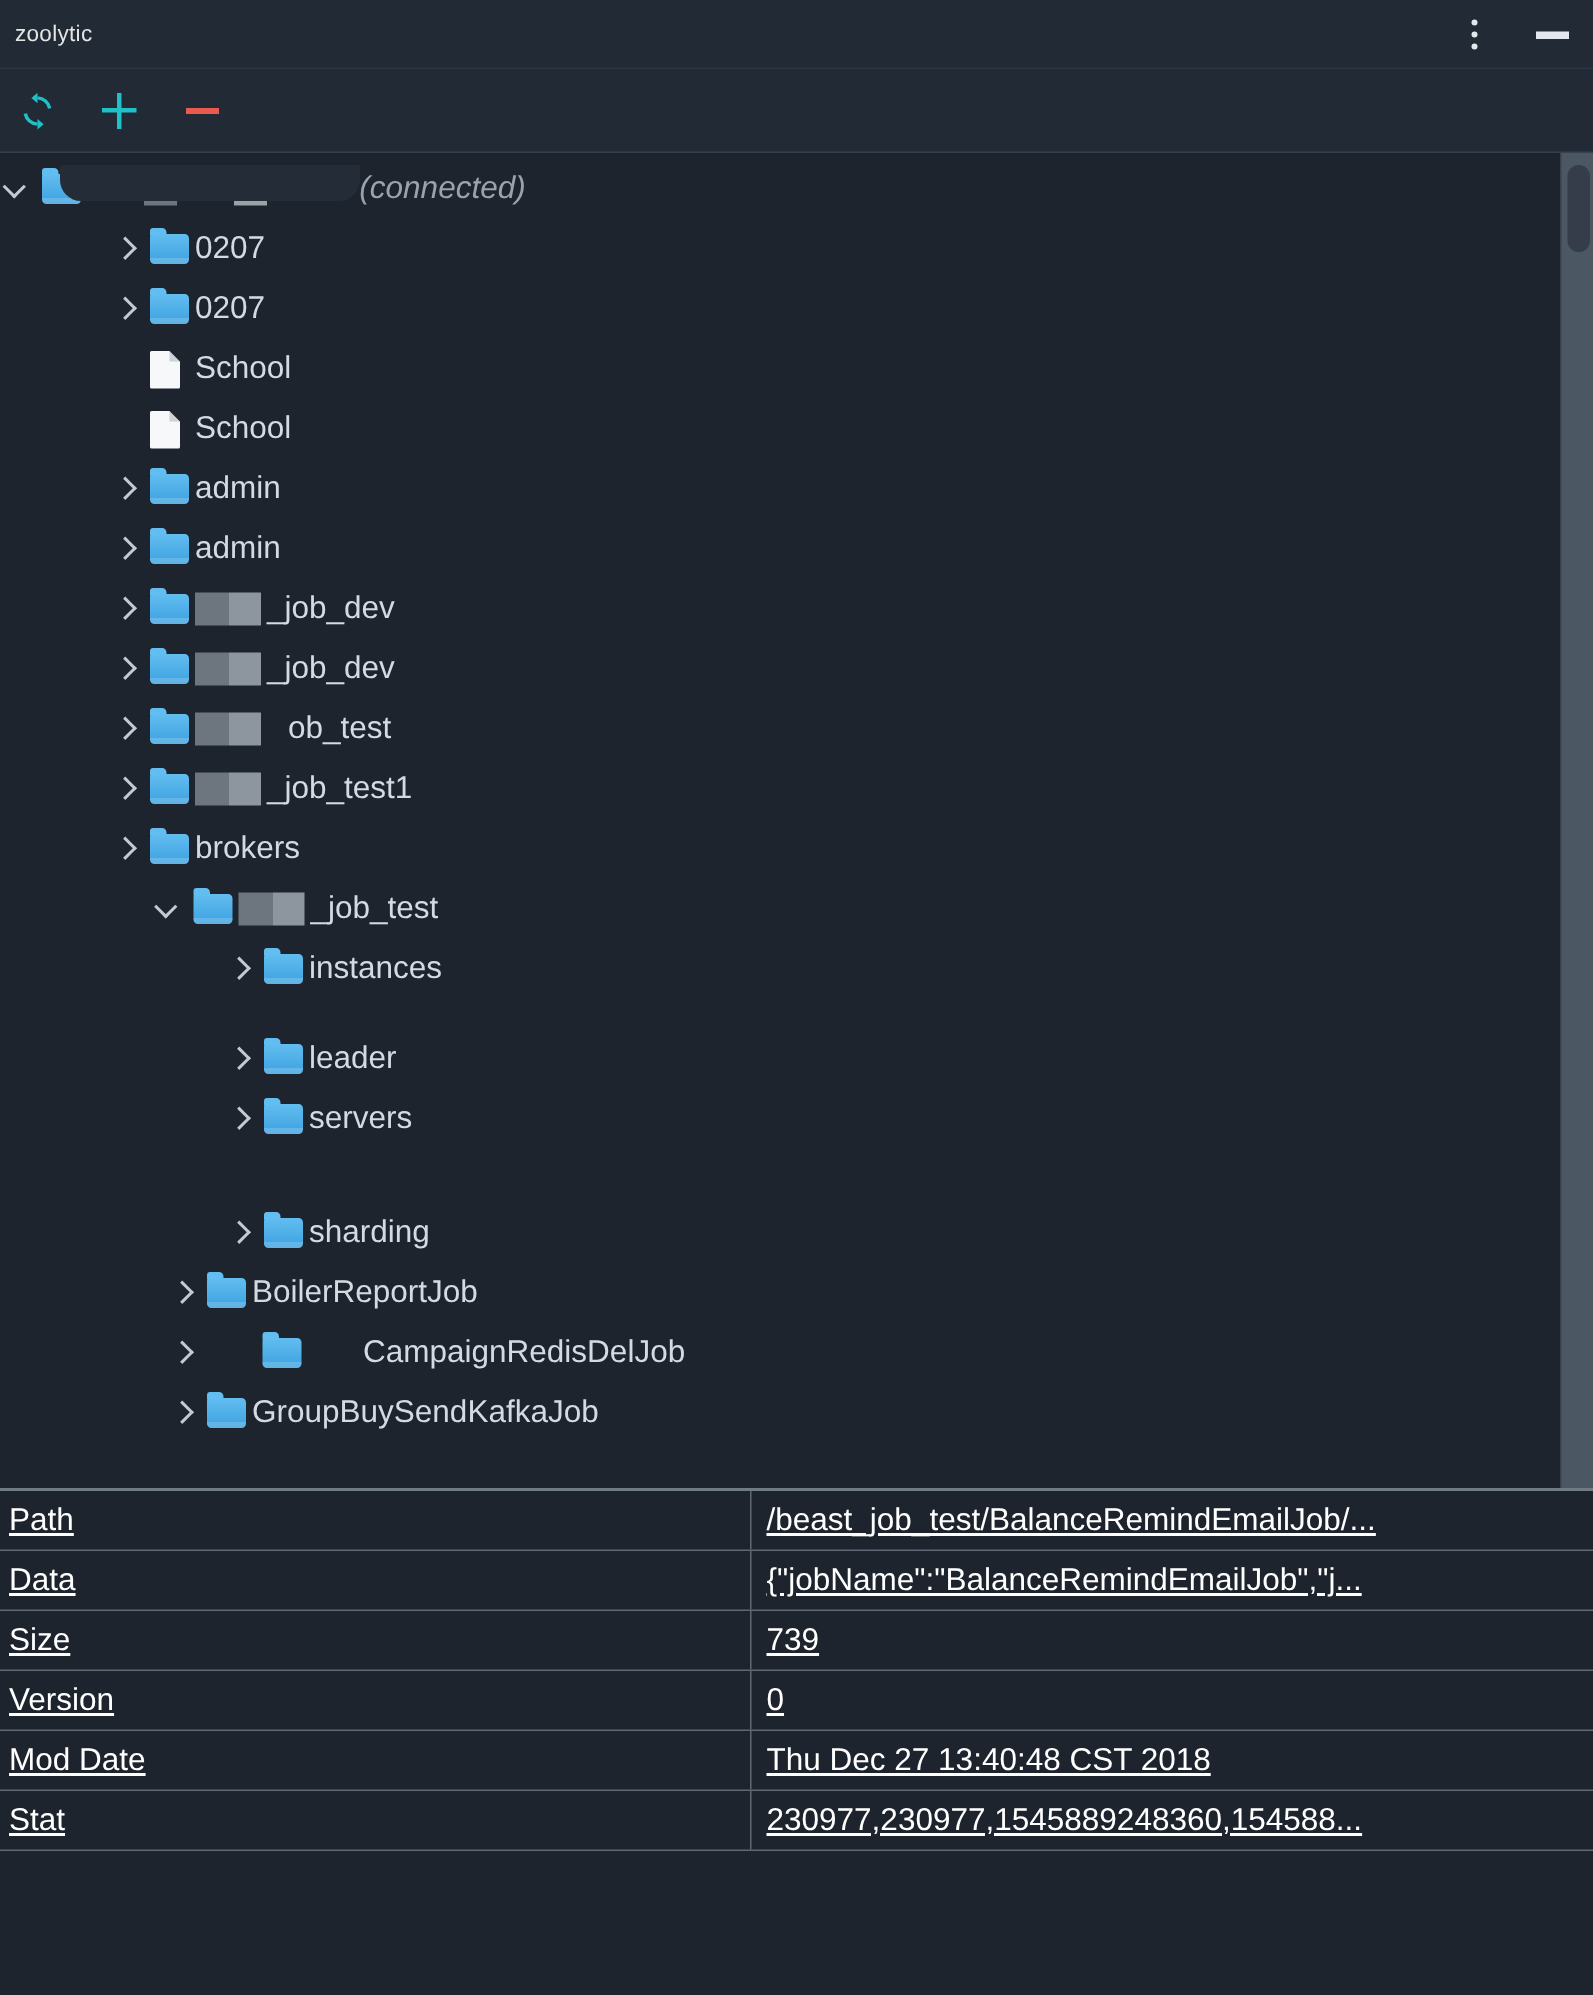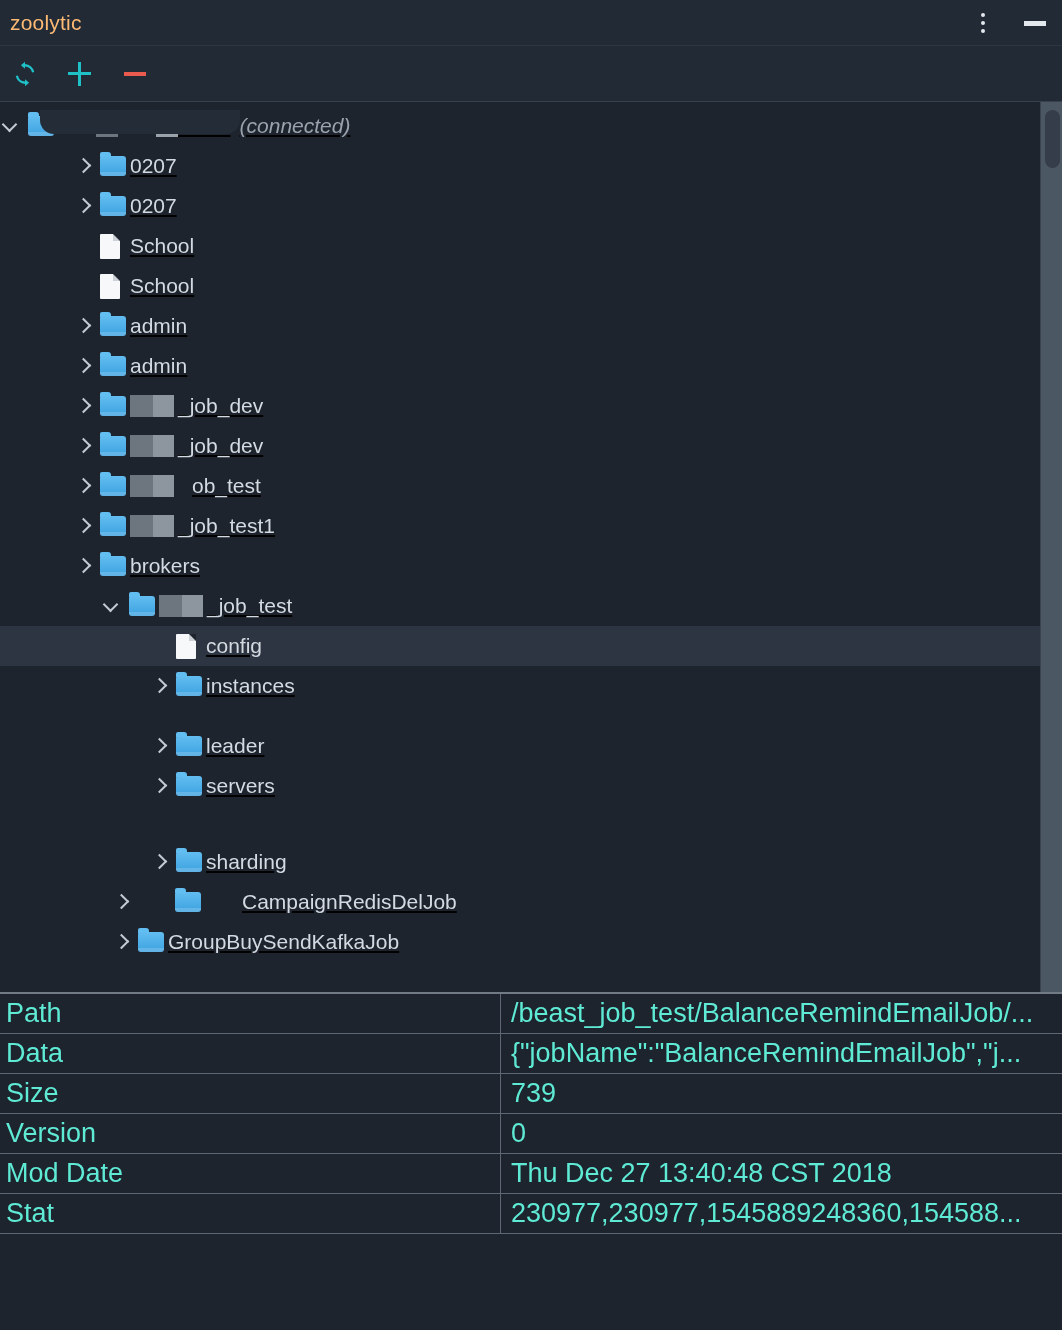--- a/index.html
+++ b/index.html
@@ -16,22 +16,22 @@
   .titlebar {
     position: relative;
     height: 46px;
     background: #222a36;
     border-bottom: 1px solid #2c3542;
     display: flex;
     align-items: center;
   }
   .app-title {
     margin-left: 10px;
-    font-size: 21px;
-    color: #fdba74;
+    font-size: 15px;
+    color: #e5e5e5;
     letter-spacing: .2px;
   }
   .titlebar-controls {
     position: absolute;
     right: 14px;
     top: 0;
     height: 46px;
     display: flex;
     align-items: center;
     gap: 30px;
@@ -92,21 +92,21 @@
     margin-left: 4px;
   }
 
   
   .tree-panel {
     position: relative;
     height: 890px;
     background: #1e242e;
     overflow: hidden;
   }
-  .tree-rows { padding-top: 4px; text-decoration: underline; }
+  .tree-rows { padding-top: 4px; }
 
   .tree-row {
     height: 40px;
     display: flex;
     align-items: center;
     position: relative;
     padding-right: 40px;
     cursor: pointer;
   }
   .tree-row.selected { background: #2c3541; }
@@ -243,24 +243,25 @@
   }
   .detail-row {
     display: flex;
     height: 40px;
     align-items: stretch;
     border-bottom: 1px solid #5e6874;
   }
   .detail-key, .detail-val {
     display: flex;
     align-items: center;
-    font-size: 27px;
-    color: #5eead4;
+    font-size: 21px;
+    color: #ffffff;
     white-space: nowrap;
     overflow: hidden;
+    text-decoration: underline;
   }
   .detail-key {
     width: 501px;
     flex: 0 0 501px;
     padding-left: 6px;
     border-right: 1px solid #5e6874;
   }
   .detail-val { padding-left: 10px; flex: 1 1 auto; }
 
   .filler { height: 92px; background: #1e242e; }
@@ -422,29 +423,20 @@
       <div class="tree-row" style="padding-left: 101px;">
         <div class="twisty down"></div>
         <div class="icon-wrap">
           <div class="folder"></div>
         </div>
         <div class="tree-label">
           <span class="redact w1"></span>
           <span>_job_test</span>
         </div>
       </div>
-      <div class="tree-row selected" style="padding-left: 148px;">
-        <div class="twisty none"></div>
-        <div class="icon-wrap">
-          <div class="file"></div>
-        </div>
-        <div class="tree-label">
-          <span>config</span>
-        </div>
-      </div>
       <div class="tree-row" style="padding-left: 148px;">
         <div class="twisty right"></div>
         <div class="icon-wrap">
           <div class="folder"></div>
         </div>
         <div class="tree-label">
           <span>instances</span>
         </div>
       </div>
       <div class="tree-row" style="padding-left: 148px; margin-top: 20px;">
@@ -465,20 +457,29 @@
           <span>servers</span>
         </div>
       </div>
       <div class="tree-row" style="padding-left: 148px; margin-top: 36px;">
         <div class="twisty right"></div>
         <div class="icon-wrap">
           <div class="folder"></div>
         </div>
         <div class="tree-label">
           <span>sharding</span>
+        </div>
+      </div>
+      <div class="tree-row" style="padding-left: 110px;">
+        <div class="twisty right"></div>
+        <div class="icon-wrap">
+          <div class="folder"></div>
+        </div>
+        <div class="tree-label">
+          <span>BoilerReportJob</span>
         </div>
       </div>
       <div class="tree-row" style="padding-left: 110px; gap: 37px;">
         <div class="twisty right"></div>
         <div class="icon-wrap">
           <div class="folder"></div>
         </div>
         <div class="tree-label">
           <span>CampaignRedisDelJob</span>
         </div>

